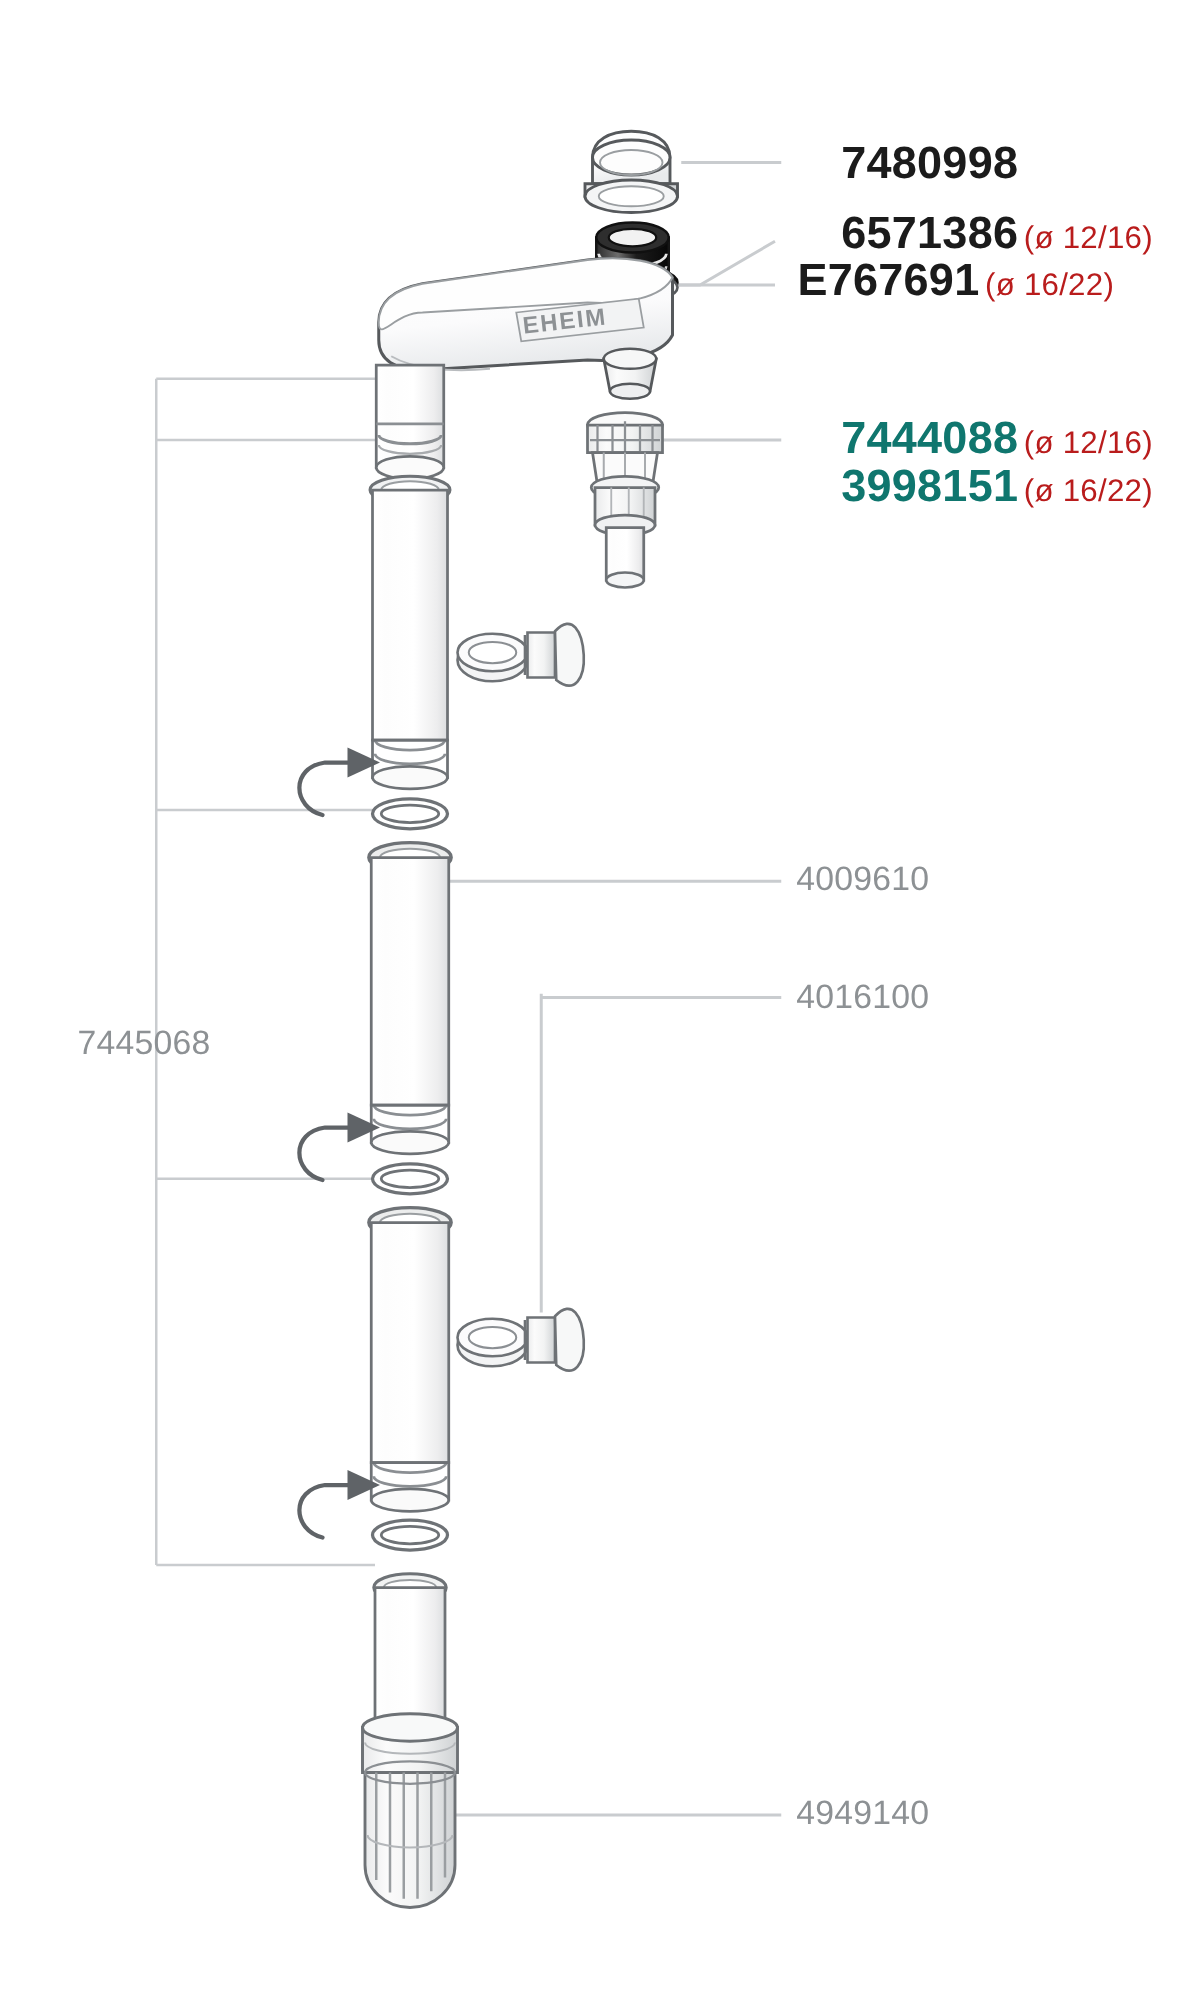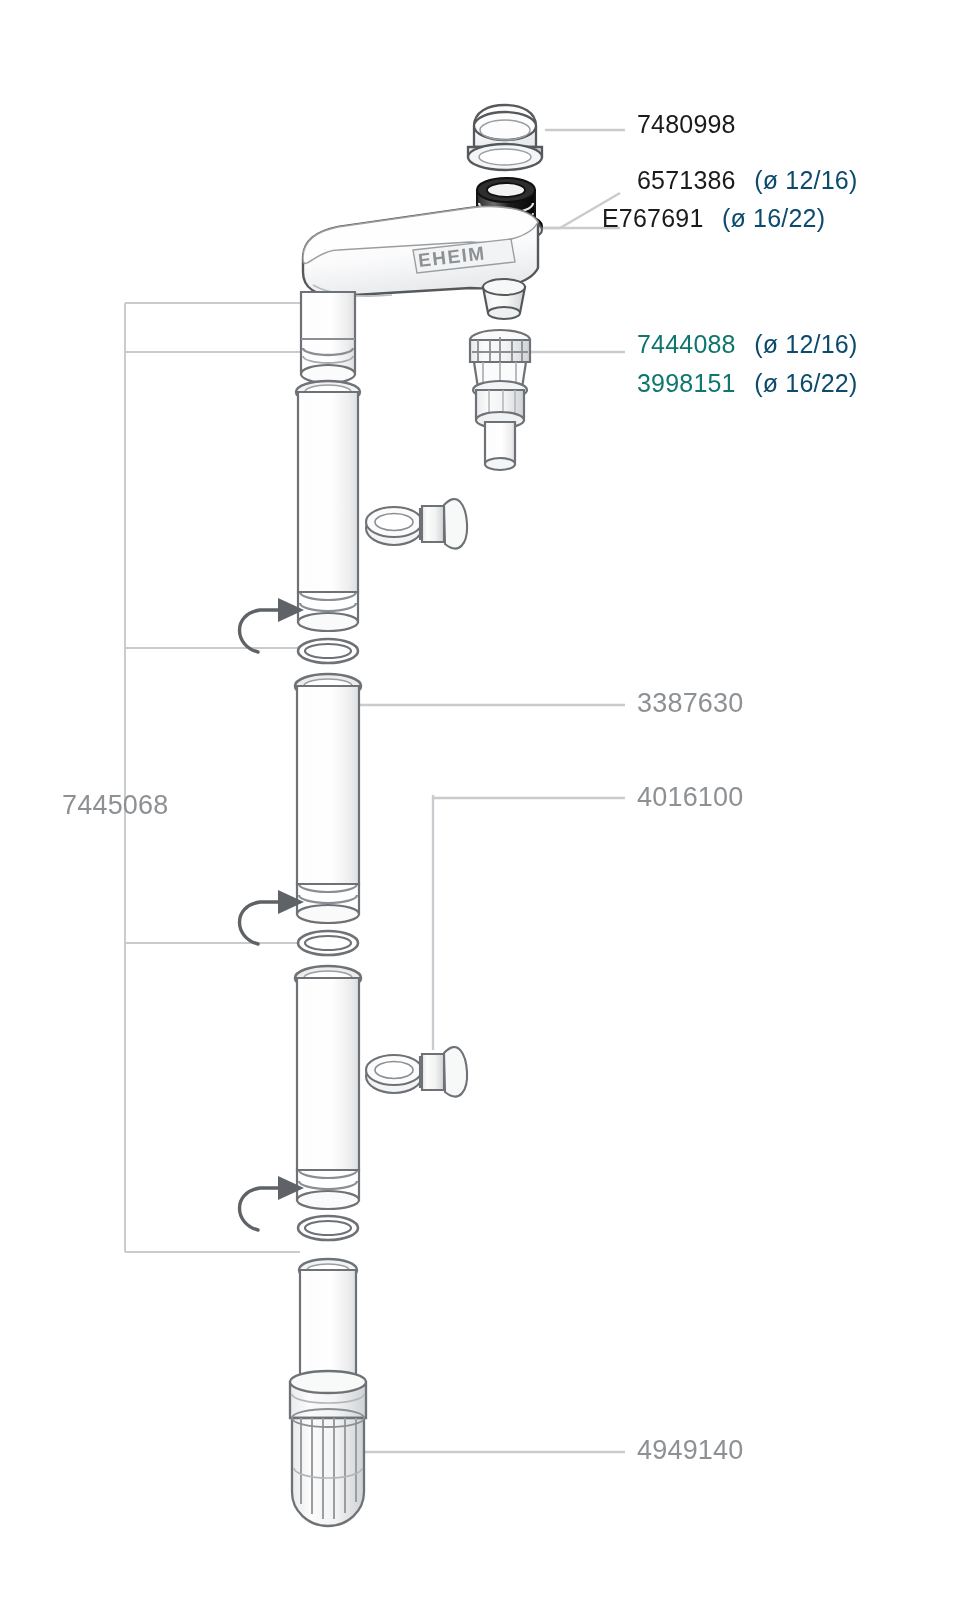--- a/index.html
+++ b/index.html
@@ -1,25 +1,25 @@
 <!DOCTYPE html>
 <html><head>
 <meta charset="utf-8">
 <style>
   html,body{margin:0;padding:0;background:#ffffff;}
   body{width:957px;height:1600px;position:relative;overflow:hidden;
        font-family:"Liberation Sans",sans-serif;-webkit-font-smoothing:antialiased;}
   #sheet{position:absolute;inset:0;width:957px;height:1600px;}
   svg.art{position:absolute;left:0;top:0;width:957px;height:1600px;}
   .lbl{position:absolute;white-space:nowrap;line-height:1;}
-  .lbl .code{font-weight:normal;font-size:25px;letter-spacing:.2px;}
+  .lbl .code{font-weight:bold;font-size:36px;letter-spacing:.2px;margin-left:36px;}
   .lbl .dia{font-size:25px;letter-spacing:.2px;}
   .code-dark{color:#1b1b1b;}
   .code-grey{color:#0f766e;}
-  .dia-grey{color:#0c4a6e;margin-left:14px;}
+  .dia-grey{color:#b91c1c;}
   .lbl.plain{font-size:27px;color:#8d9194;letter-spacing:.2px;}
 </style>
 </head>
 <body>
 
 <div id="sheet">
 
   <svg class="art" viewBox="0 0 957 1600">
     <defs>
       <linearGradient id="gCyl" x1="0" y1="0" x2="1" y2="0">
@@ -248,18 +248,18 @@
   <div class="lbl" style="left:637px;top:332px;">
     <span class="code code-grey">7444088</span>
     <span class="dia dia-grey">(ø 12/16)</span>
   </div>
 
   <div class="lbl" style="left:637px;top:371px;">
     <span class="code code-grey">3998151</span>
     <span class="dia dia-grey">(ø 16/22)</span>
   </div>
 
-  <div class="lbl plain" style="left:637px;top:690px;">3387630</div>
+  <div class="lbl plain" style="left:637px;top:690px;">4009610</div>
   <div class="lbl plain" style="left:637px;top:784px;">4016100</div>
-  <div class="lbl plain" style="left:62px;top:792px;text-align:center;">7445068</div>
+  <div class="lbl plain" style="left:62px;top:821px;text-align:center;">7445068</div>
   <div class="lbl plain" style="left:637px;top:1437px;">4949140</div>
 
 </div>
 
 </body></html>

